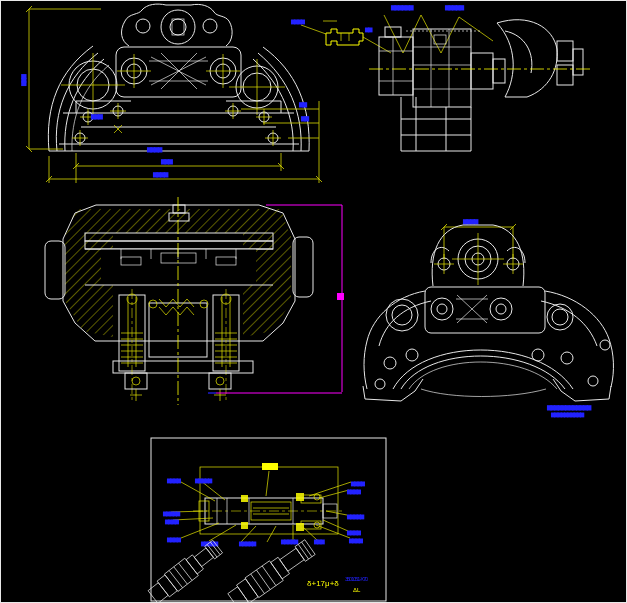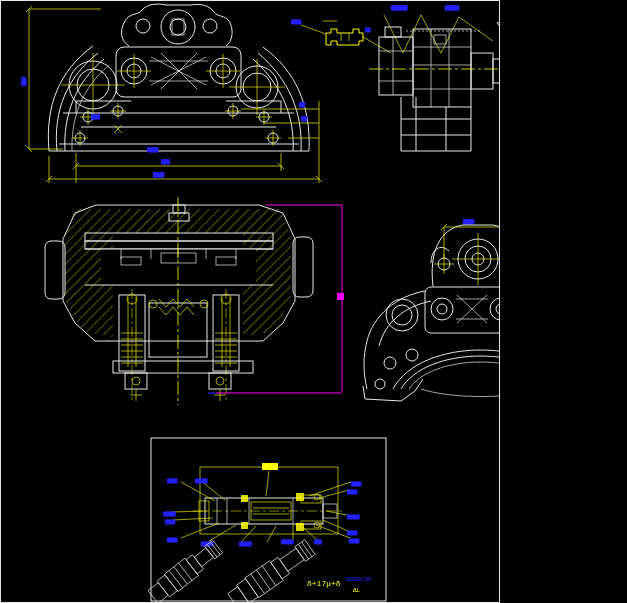--- a/index.html
+++ b/index.html
@@ -1,19 +1,19 @@
 <!DOCTYPE html>
 <html><head>
 <meta charset="utf-8">
 <style>
   html,body{margin:0;padding:0;background:#000;}
   #canvas{
-    position:relative;width:500px;height:603px;background:#000;
+    position:relative;width:627px;height:603px;background:#000;
     border:1px solid #e8e8e8;box-sizing:border-box;overflow:hidden;
-    font-family:Liberation Mono, monospace;
+    font-family:Liberation Sans, sans-serif;
   }
   svg{position:absolute;left:0;top:0;}
   .w{stroke:#e8e8e8;fill:none;stroke-width:1;}
   .wt{stroke:#e8e8e8;fill:none;stroke-width:.7;}
   .y{stroke:#ffff00;fill:none;stroke-width:1;}
   .yt{stroke:#e6e600;fill:none;stroke-width:.7;}
   .yl{stroke:#d9d900;fill:none;stroke-width:.8;}
   .cl{stroke:#ffff00;fill:none;stroke-width:.8;stroke-dasharray:14 3 3 3;}
   .clt{stroke:#d9d900;fill:none;stroke-width:.6;stroke-dasharray:10 3 3 3;}
   .mag{stroke:#ff00ff;fill:none;stroke-width:1;}

